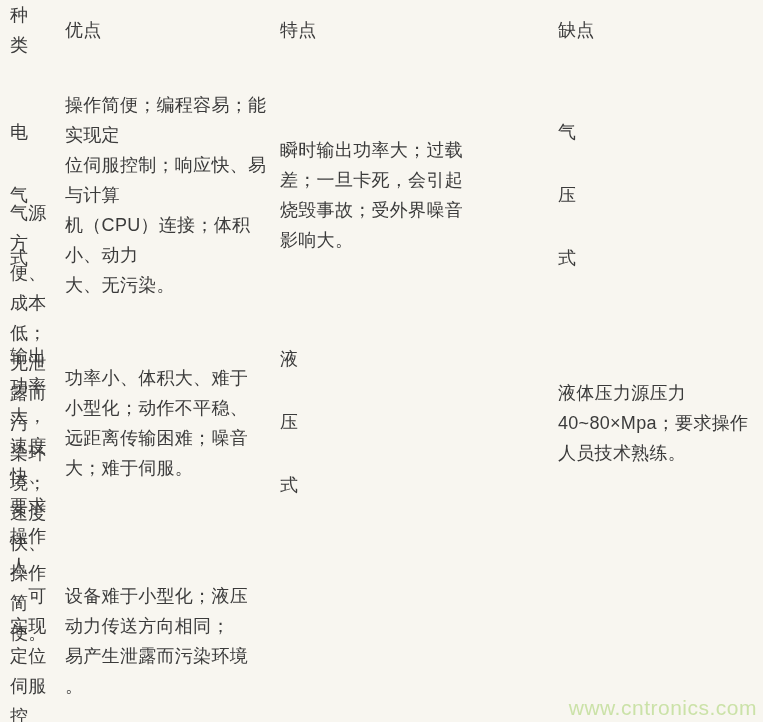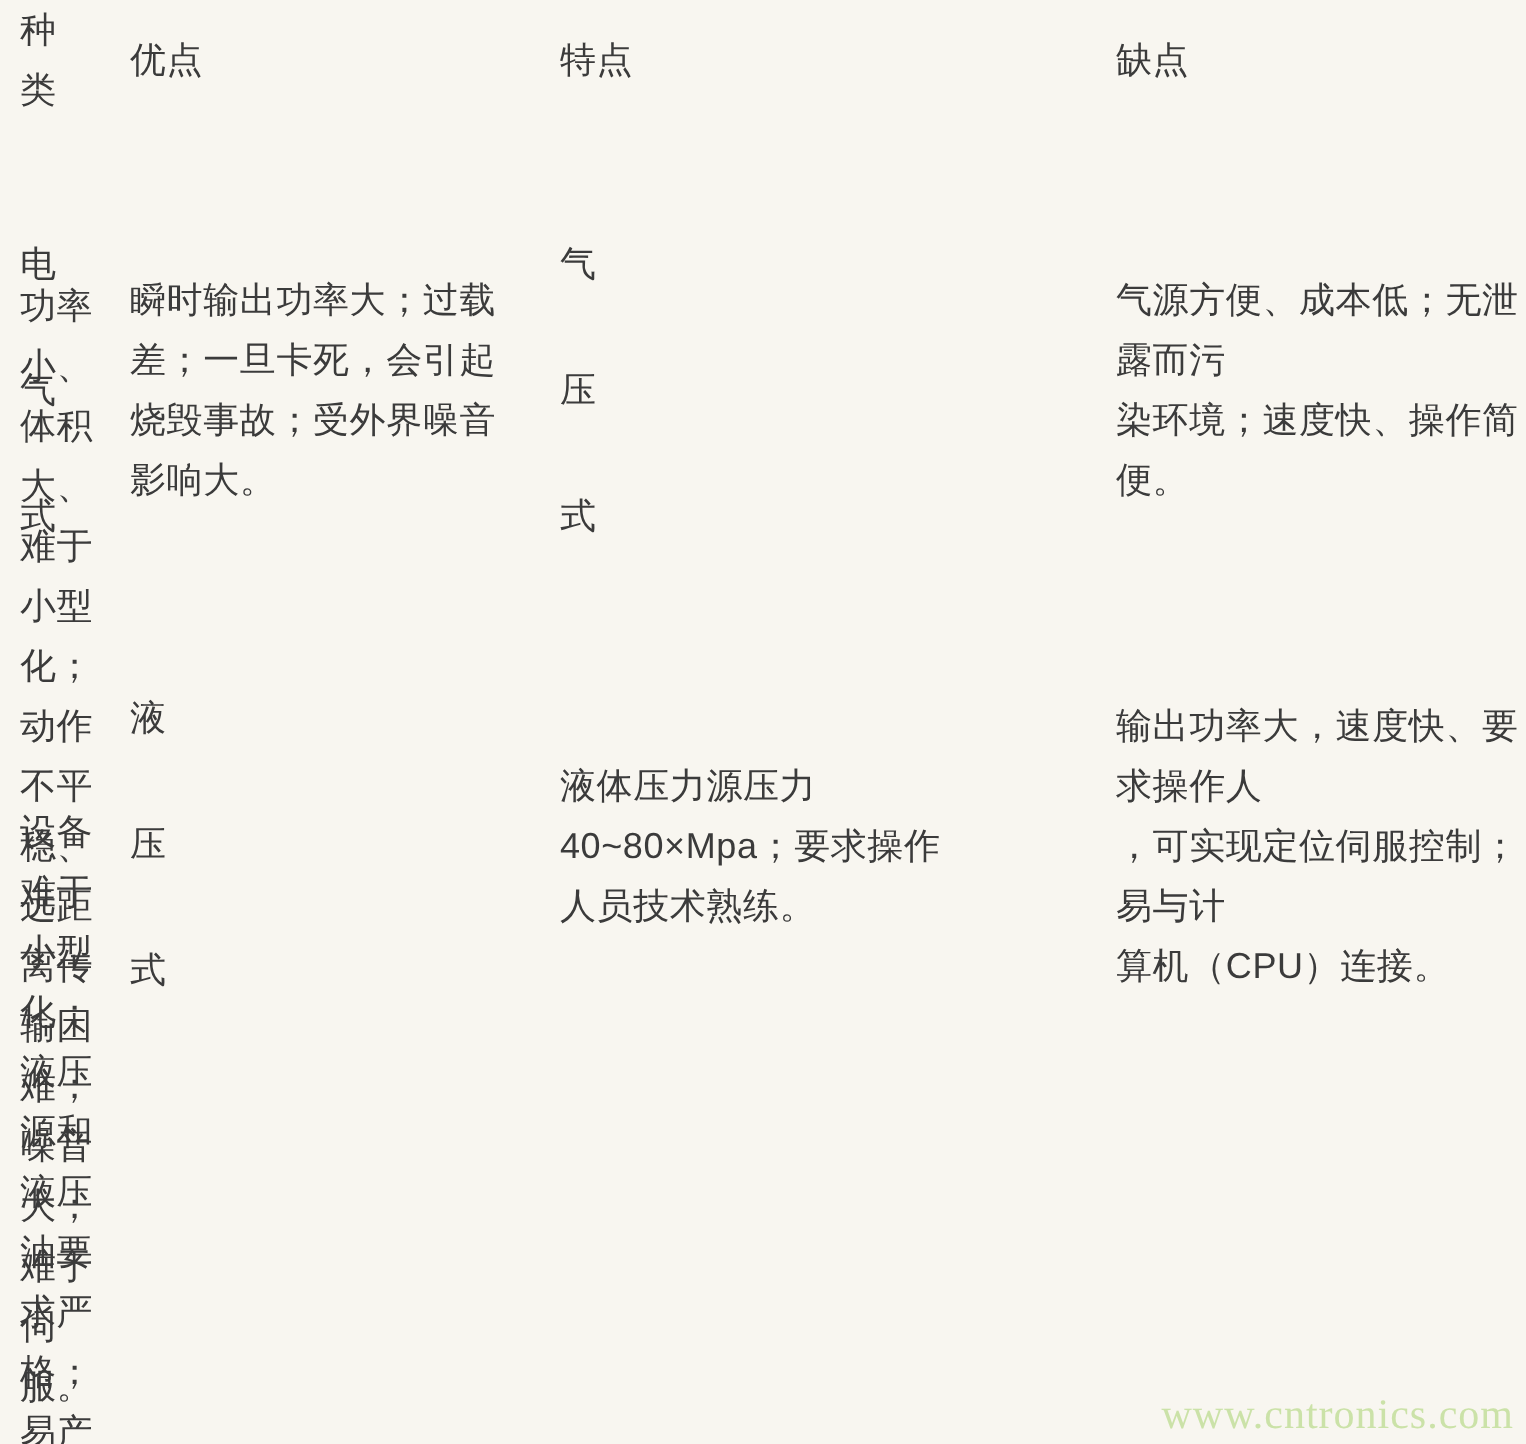--- a/index.html
+++ b/index.html
@@ -35,21 +35,20 @@
   .type-cell .txt { line-height: 63px; }
   
   .head { padding-bottom: 10px; }
   .watermark {
     position: absolute;
     right: 6px;
     bottom: 2px;
     font-size: 21px;
     letter-spacing: 0.5px;
     color: #cbe2a8;
-    font-family: Liberation Serif, serif;
   }
 </style>
 </head>
 <body>
 
 <div class="table">
 
   <div class="cell head type-cell-head">
     <span class="txt">种
 类</span>
@@ -61,20 +60,26 @@
     <span class="txt">特点</span>
   </div>
   <div class="cell head">
     <span class="txt">缺点</span>
   </div>
 
   <div class="cell type-cell">
     <span class="txt">电
 气
 式</span>
+  </div>
+  <div class="cell">
+    <span class="txt">操作简便；编程容易；能实现定
+位伺服控制；响应快、易与计算
+机（CPU）连接；体积小、动力
+大、无污染。</span>
   </div>
   <div class="cell">
     <span class="txt">瞬时输出功率大；过载
 差；一旦卡死，会引起
 烧毁事故；受外界噪音
 影响大。</span>
   </div>
 
   <div class="cell type-cell">
     <span class="txt">气
@@ -102,20 +107,20 @@
 40~80×Mpa；要求操作
 人员技术熟练。</span>
   </div>
   <div class="cell">
     <span class="txt">输出功率大，速度快、要求操作人
 ，可实现定位伺服控制；易与计
 算机（CPU）连接。</span>
   </div>
   <div class="cell">
     <span class="txt">设备难于小型化；液压
-源和液压油要求严格；
+动力传送方向相同；
 易产生泄露而污染环境
 。</span>
   </div>
 
 </div>
 
 <div class="watermark">www.cntronics.com</div>
 
 </body></html>

